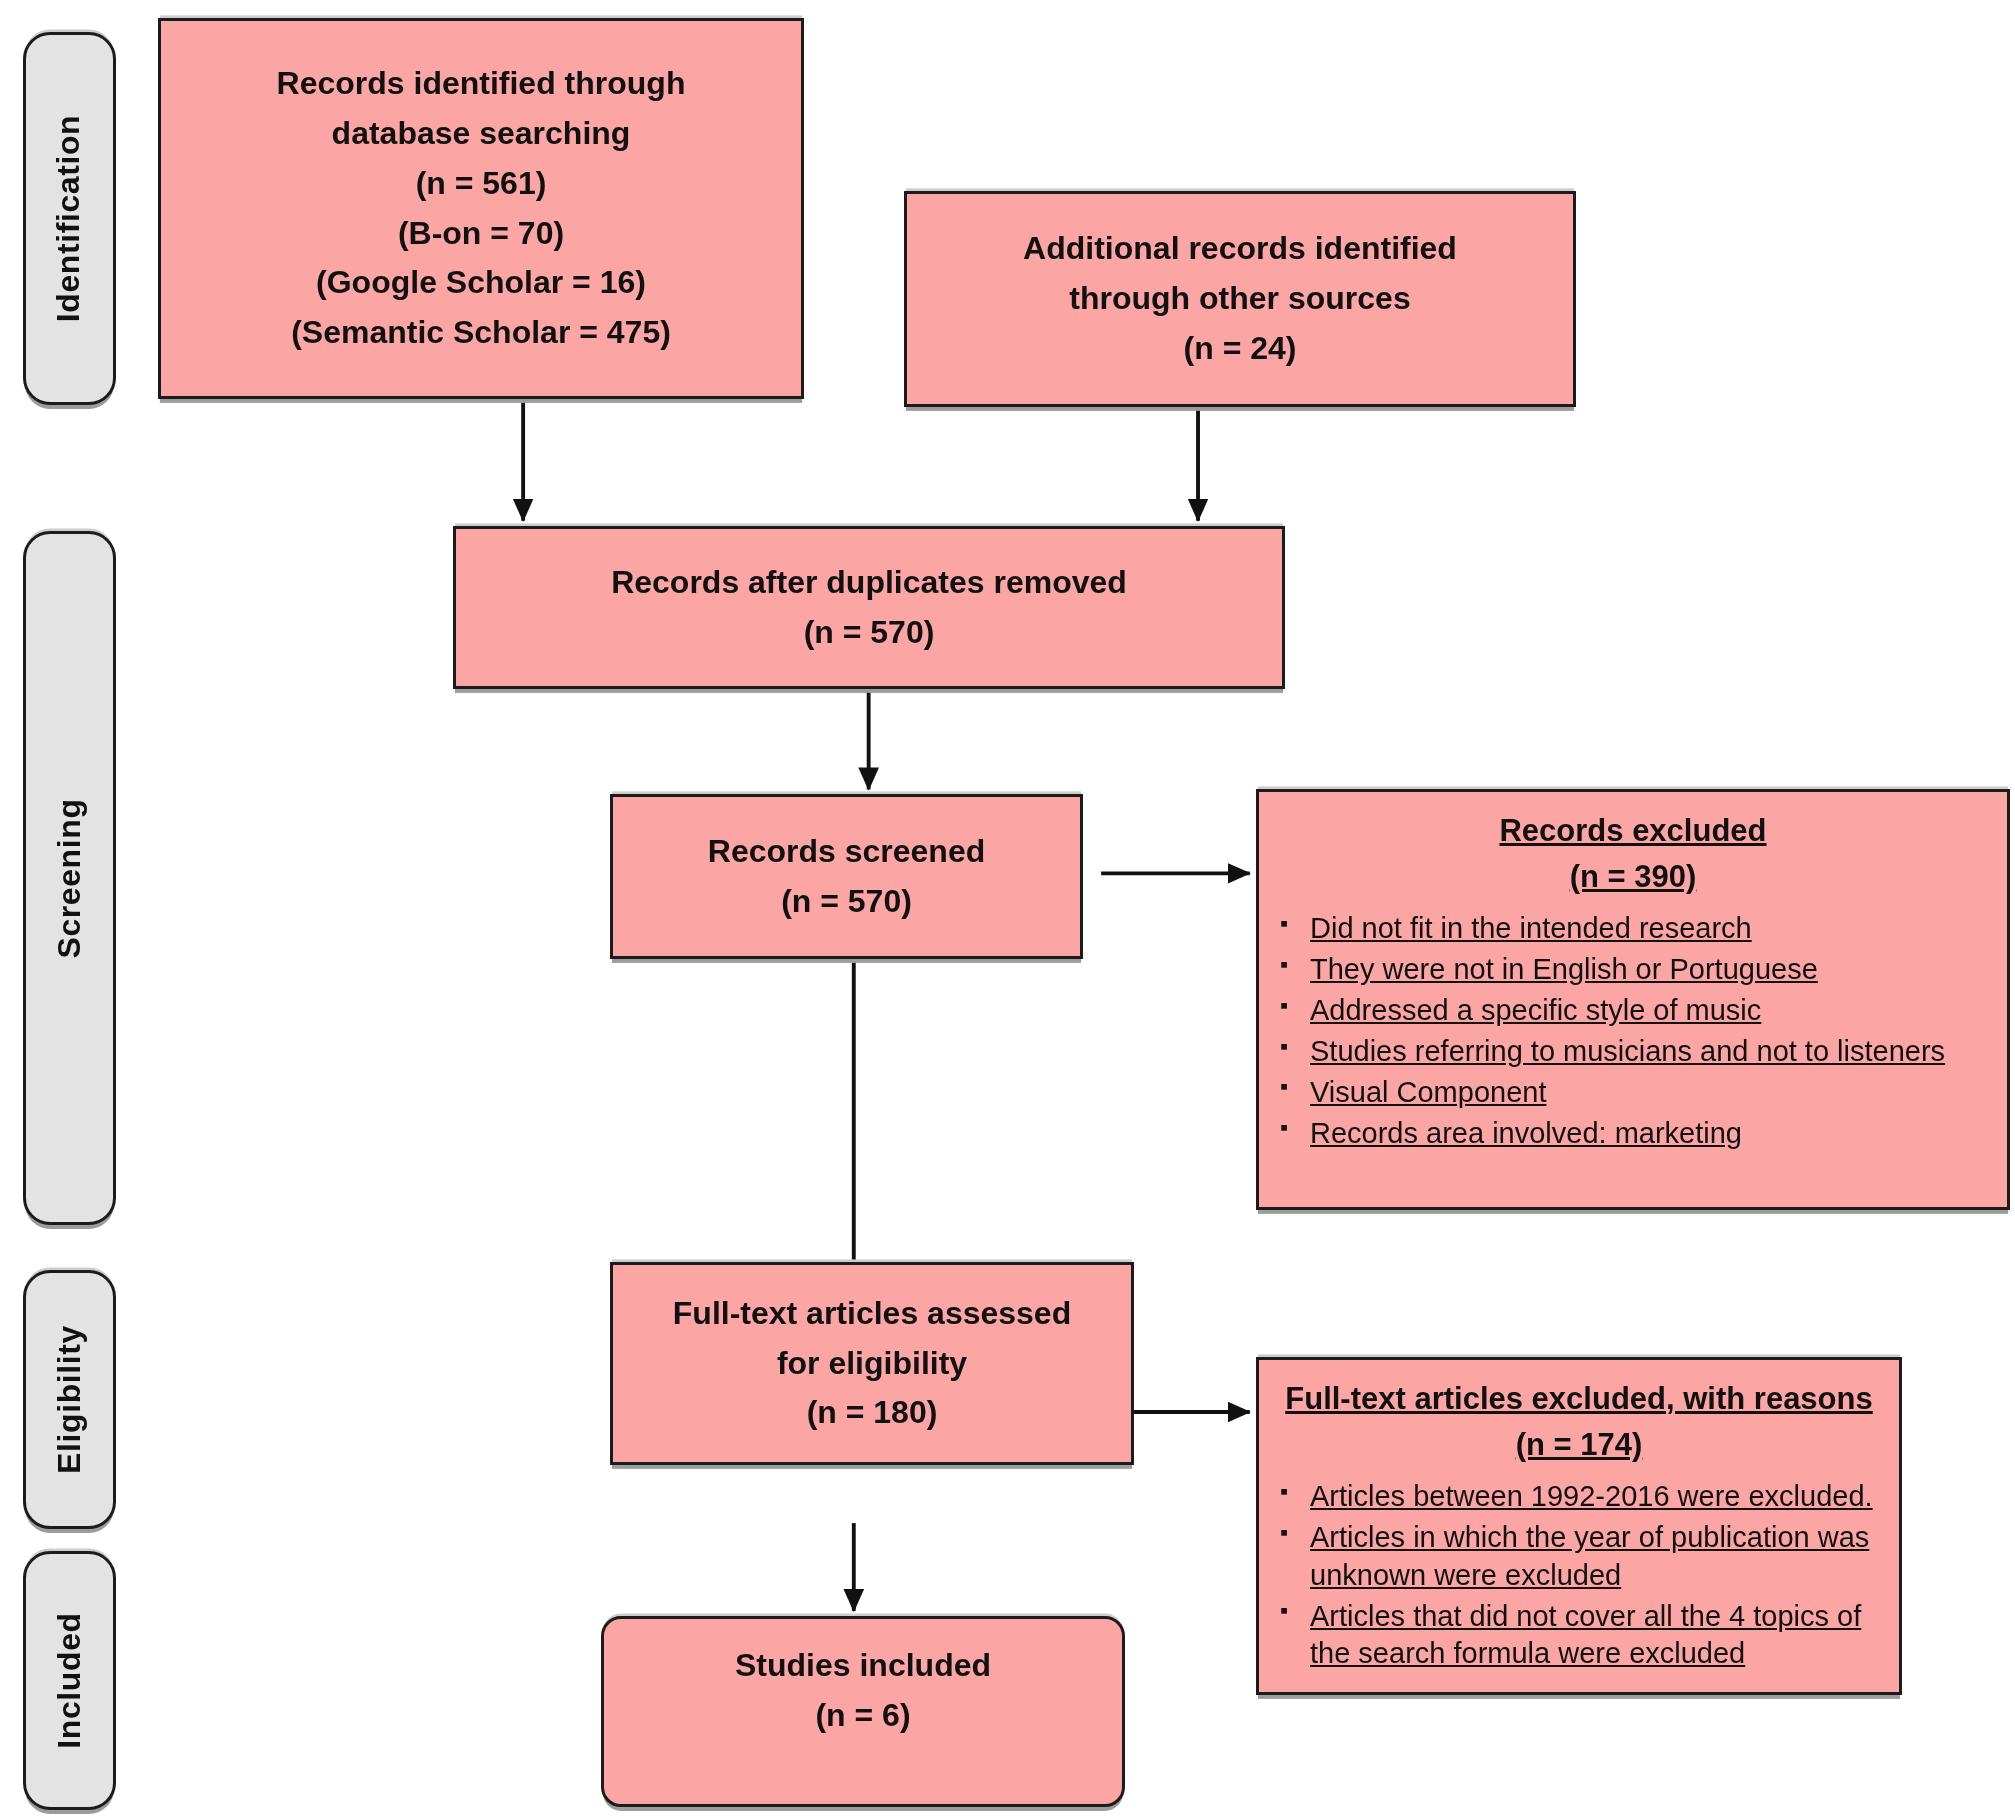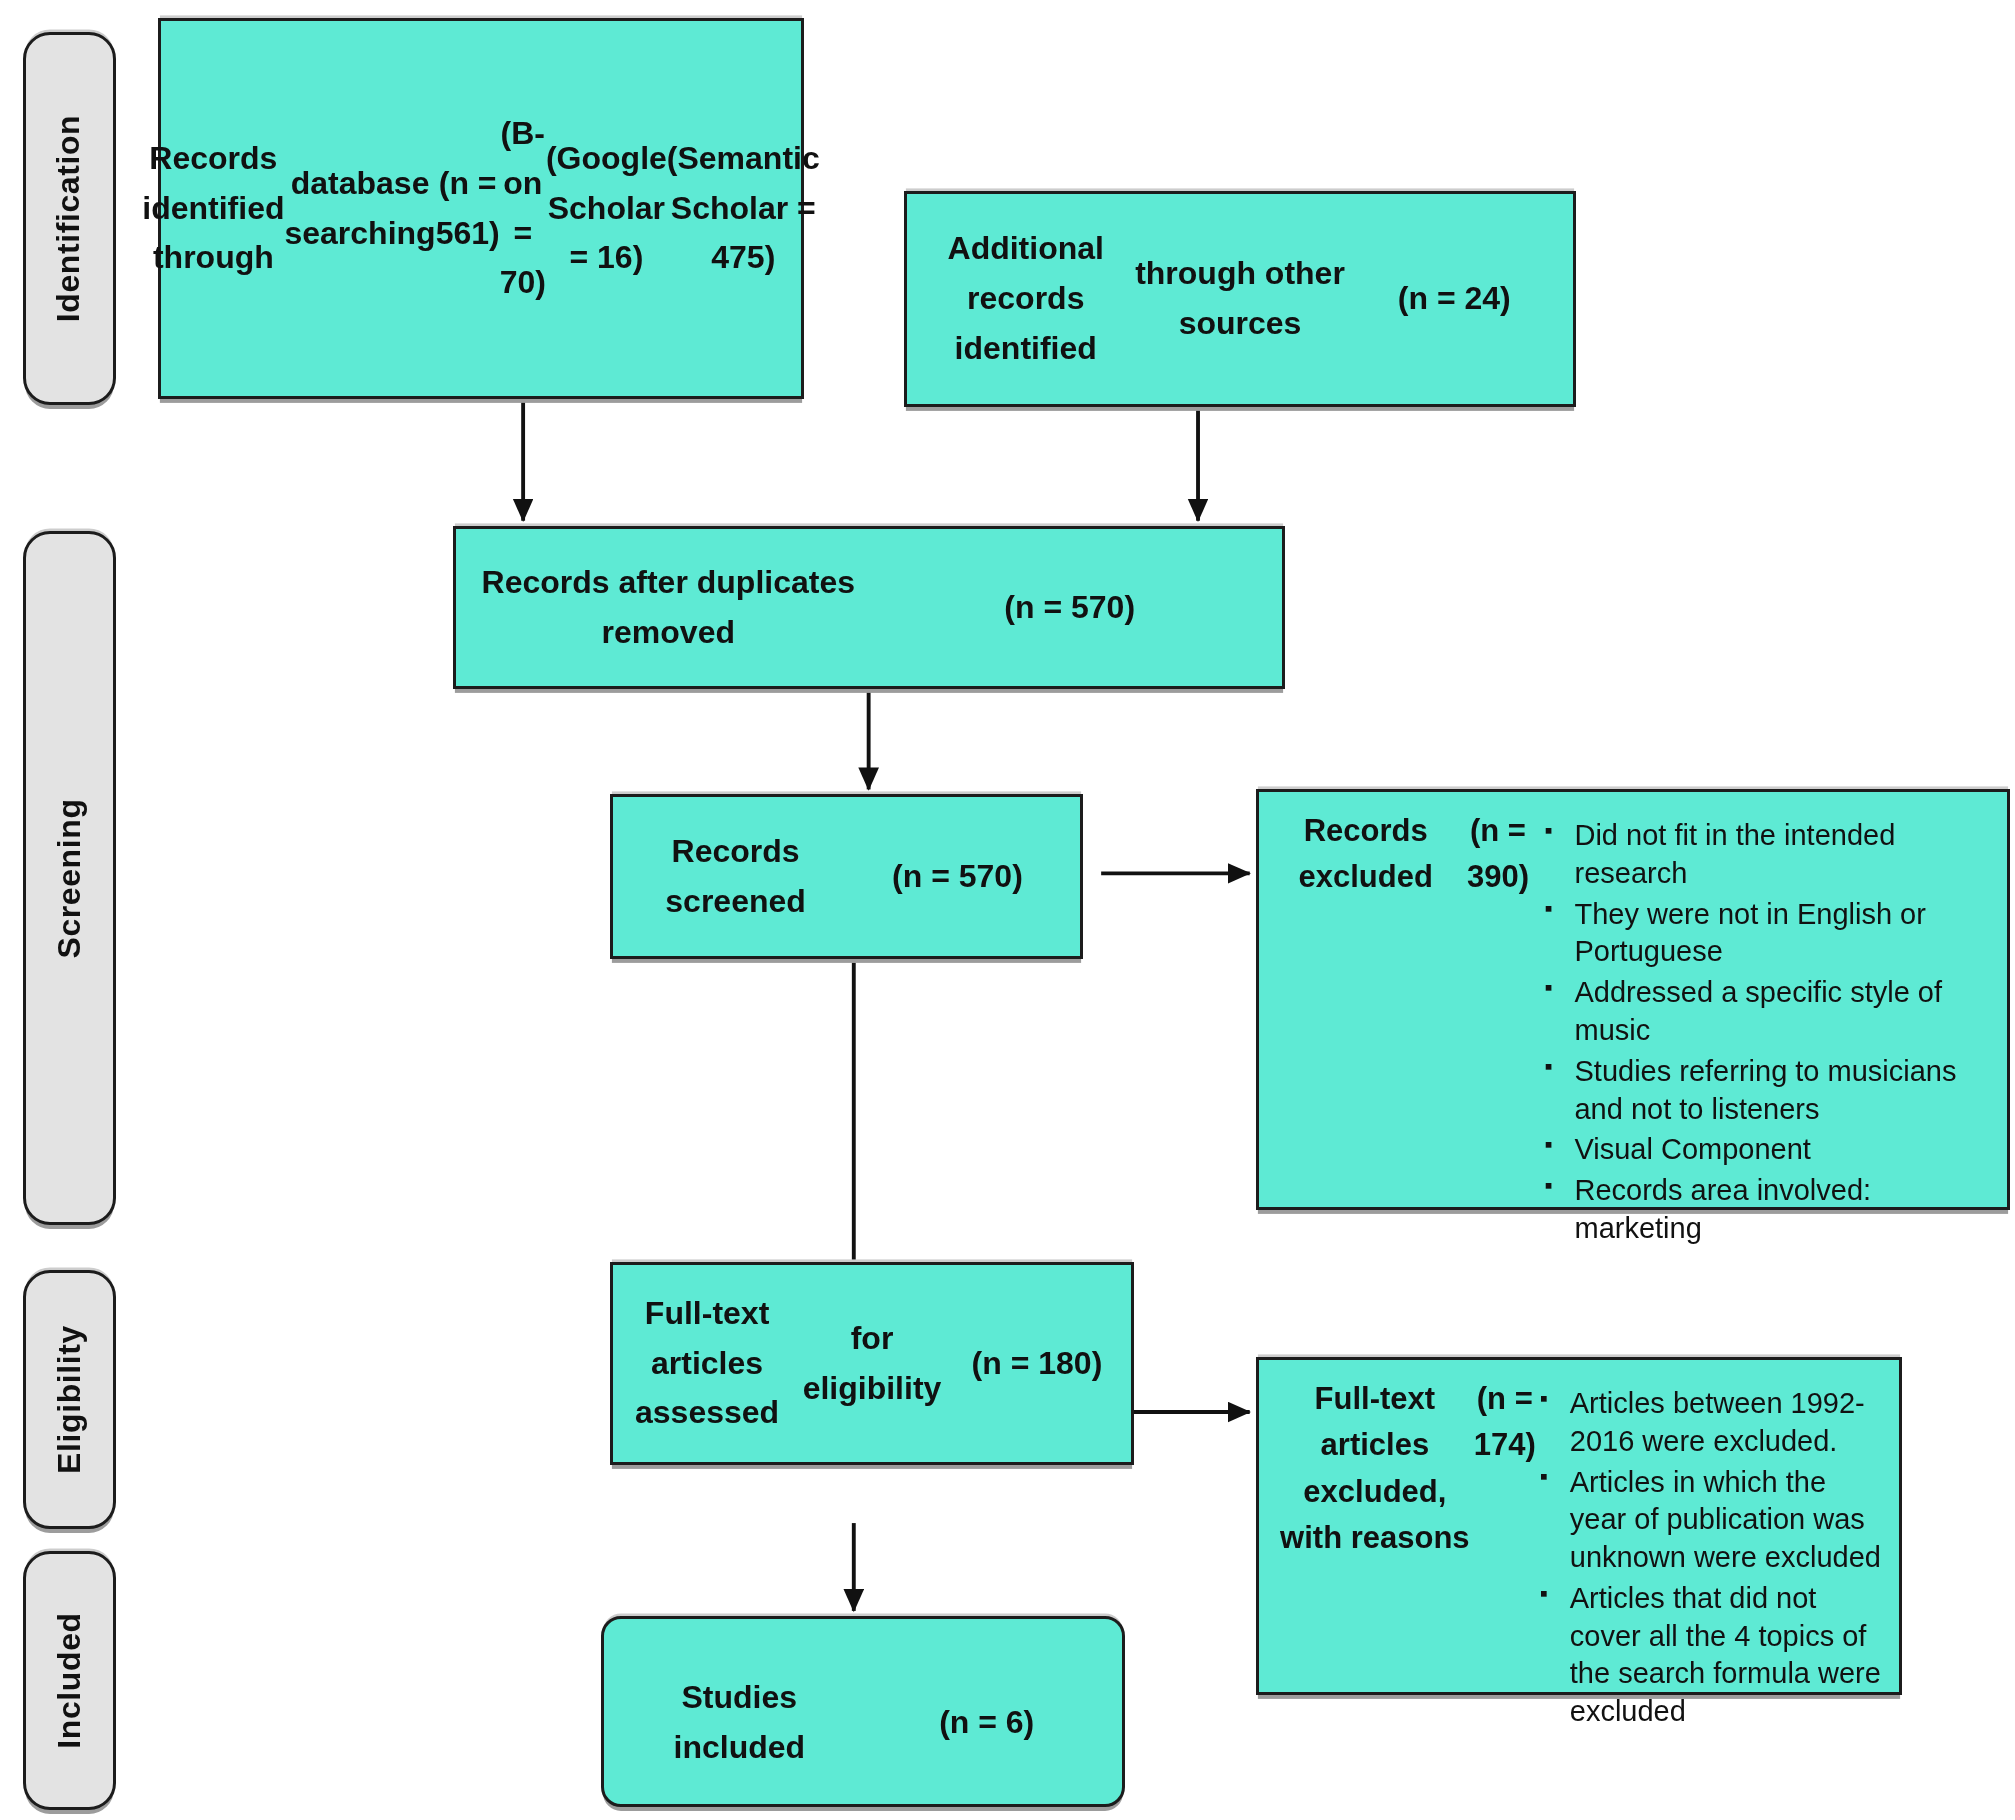--- a/index.html
+++ b/index.html
@@ -27,41 +27,42 @@
     white-space:nowrap;
     font-weight:700;
     font-size:32px;
     letter-spacing:0.6px;
     color:#111;
   }
 
   
   .flowbox{
     position:absolute;
-    background:#5eead4;
+    background:#fca5a5;
     border:3.9px solid #1c1c1c;
     box-sizing:border-box;
-    display:flex;flex-direction:row;
+    display:flex;flex-direction:column;
     align-items:center;justify-content:center;
     text-align:center;
     font-weight:700;
     font-size:32px;
     line-height:1.56;
     box-shadow:0 5.8px 0 -1.9px #9c9c9c, 0 -4.5px 0 -1.9px #cdcdcd;
     padding:0 11.6px;
   }
   .flowbox .line{width:100%;}
 
   .box-included-final{justify-content:flex-start;padding-top:22px;border-radius:20px;}
 
   
   .listbox{
     justify-content:flex-start;
     align-items:stretch;
     padding:15.5px 17px 6.5px 17px;
+    text-decoration:underline;
   }
   .listbox .box-title{
     text-align:center;font-weight:700;font-size:31px;line-height:1.5;
   }
   .listbox .box-count{
     text-align:center;font-weight:700;font-size:31px;line-height:1.5;
   }
   .bullets{
     list-style:none;margin:6.5px 0 0 0;padding:0;
     text-align:left;

